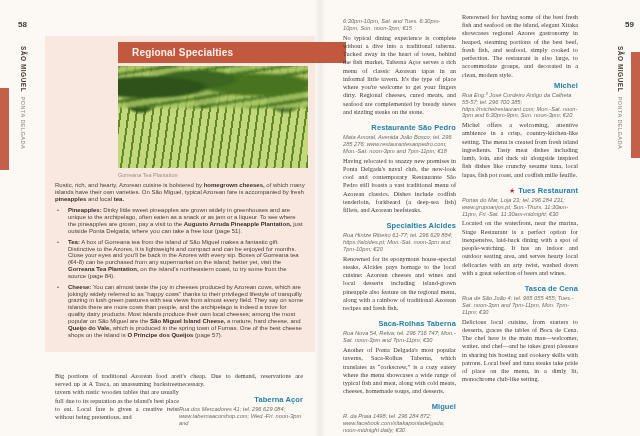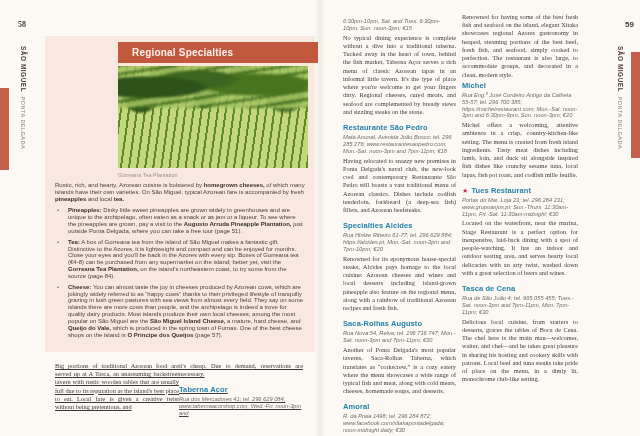--- a/index.html
+++ b/index.html
@@ -6,37 +6,37 @@
   body{
     width:640px;height:436px;position:relative;overflow:hidden;
     background:#fcf8f3;
     font-family:"Liberation Serif",serif;
     color:#3b3b3b;
     -webkit-font-smoothing:antialiased;
   }
   .gutter{position:absolute;left:314px;top:0;width:12px;height:436px;
     background:linear-gradient(to right,rgba(0,0,0,0),rgba(0,0,0,0.05),rgba(0,0,0,0));}
   .pagenum{position:absolute;top:20px;font:bold 8px "Liberation Sans",sans-serif;color:#413a35;}
-  #pn-left{left:18px;font-family:Liberation Serif, serif;}
+  #pn-left{left:18px;}
   #pn-right{right:6px;}
 
   
   .tabblock{position:absolute;width:9px;background:#c4604a;}
   #tab-left{left:0;top:88px;height:82px;}
   #tab-right{right:0;top:52px;height:106px;}
   .vlabel{position:absolute;writing-mode:vertical-rl;text-orientation:mixed;
     font-family:"Liberation Sans",sans-serif;line-height:1.15;}
   .vlabel .region{font-weight:bold;color:#4a3b33;font-size:6.5px;letter-spacing:0.5px;}
   .vlabel .area{color:#8d8078;font-size:5.5px;letter-spacing:0.5px;}
   #vlabel-left{left:14px;top:46px;height:120px;}
   #vlabel-right{right:11px;top:46px;height:120px;}
 
   
   .featurebox{position:absolute;left:45px;top:36px;width:270px;height:316px;background:#f9e8e0;}
-  .fb-header{position:absolute;left:73px;top:6px;width:200px;height:21px;background:#c2593f;
+  .fb-header{position:absolute;left:73px;top:6px;width:228px;height:21px;background:#c2593f;
     display:flex;align-items:center;}
   .fb-header span{font:bold 10px "Liberation Sans",sans-serif;color:#fdf3ec;padding-left:14px;letter-spacing:0.2px;}
   .fb-photo{position:absolute;left:73px;top:30px;width:190px;height:102px;overflow:hidden;
     background:
       radial-gradient(circle at 12% 28%, rgba(47,84,25,0.95) 0 9%, rgba(47,84,25,0) 11%),
       radial-gradient(circle at 26% 18%, rgba(61,102,32,0.9) 0 11%, rgba(61,102,32,0) 13%),
       radial-gradient(circle at 46% 30%, rgba(54,94,28,0.85) 0 8%, rgba(54,94,28,0) 10%),
       radial-gradient(circle at 66% 14%, rgba(70,112,38,0.8) 0 9%, rgba(70,112,38,0) 11%),
       radial-gradient(circle at 88% 26%, rgba(58,98,30,0.75) 0 10%, rgba(58,98,30,0) 12%),
       repeating-linear-gradient(98deg, #5d8a26 0 2px, #c3d87c 2px 8px),
@@ -52,27 +52,27 @@
   .fb-body{position:absolute;left:10px;top:146px;width:250px;
     font-family:"Liberation Sans",sans-serif;font-size:6px;line-height:1.14;color:#463f3b;}
   .fb-body .rb{font-weight:bold;color:#38312d;}
   .fb-intro{margin-bottom:5px;}
   .fb-bullet{display:flex;margin-bottom:4px;}
   .fb-bullet .dot{width:11px;flex:none;color:#6b625c;padding-left:2px;}
   .fb-bullet .btxt{flex:1;}
 
   
   .col{position:absolute;text-align:justify;font-size:6.3px;line-height:1.31;}
-  #bottomcols{position:absolute;left:55px;top:362px;width:258px;display:flex;text-decoration:underline;}
+  #bottomcols{position:absolute;left:55px;top:372px;width:258px;display:flex;}
   .bcol{width:124px;text-align:justify;font-size:6.3px;line-height:1.31;}
   #midcol{left:343px;top:18px;width:113px;}
   #rightcol{left:462px;top:13px;width:116px;}
 
   .rest-name{font:bold 7.5px "Liberation Sans",sans-serif;color:#2280ab;
-    margin-top:7px;margin-bottom:2px;text-align:left;letter-spacing:0.1px;}
+    margin-top:7px;margin-bottom:2px;text-align:right;letter-spacing:0.1px;}
   .rest-details{font:italic 5.7px "Liberation Sans",sans-serif;color:#6e6a66;
     line-height:1.2;margin-bottom:2px;text-align:left;}
   .section-title{font:bold 9px "Liberation Sans",sans-serif;color:#1e1a17;
     margin-top:8px;margin-bottom:1px;text-align:left;}
   .star{color:#c9274e;font-size:7px;margin-right:3px;font-family:"DejaVu Sans",sans-serif;}
   .para{margin:0 0 2px 0;}
 </style>
 </head>
 <body>
 
@@ -134,25 +134,25 @@
   <p class="para">No typical dining experience is complete without a dive into a traditional taberna. Tucked away in the heart of town, behind the fish market, Taberna Açor serves a rich menu of classic Azorean tapas in an informal little tavern. It's the type of place where you're welcome to get your fingers dirty. Regional cheeses, cured meats, and seafood are complemented by bready stews and sizzling steaks on the stone.</p>
 
   <div class="rest-name">Restaurante São Pedro</div>
   <div class="rest-details">Mata Amoral, Avenida João Bosco; tel. 296 285 276; www.restaurantesaopedro.com; Mon.-Sat. noon-3pm and 7pm-11pm; €18</div>
   <p class="para">Having relocated to snazzy new premises in Ponta Delgada's naval club, the new-look cool and contemporary Restaurante São Pedro still boasts a vast traditional menu of Azorean classics. Dishes include codfish tenderloin, forkbeard (a deep-sea fish) fillets, and Azorean beefsteaks.</p>
 
   <div class="rest-name">Specialties Alcides</div>
   <div class="rest-details">Rua Hintze Ribeiro 61-77; tel. 296 629 884; https://alcides.pt; Mon.-Sat. noon-3pm and 7pm-10pm; €20</div>
   <p class="para">Renowned for its eponymous house-special steaks, Alcides pays homage to the local cuisine: Azorean cheeses and wines and local desserts including island-grown pineapple also feature on the regional menu, along with a rainbow of traditional Azorean recipes and fresh fish.</p>
 
-  <div class="rest-name">Saca-Rolhas Augusto</div>
+  <div class="rest-name">Saca-Rolhas Taberna</div>
   <div class="rest-details">Rua Nova 54, Relva; tel. 296 716 747; Mon.-Sat. noon-3pm and 7pm-11pm; €30</div>
   <p class="para">Another of Ponta Delgada's most popular taverns, Saca-Rolhas Taberna, which translates as “corkscrew,” is a cozy eatery where the menu showcases a wide range of typical fish and meat, along with cold meats, cheeses, homemade soups, and desserts.</p>
 
-  <div class="rest-name">Amoral</div>
+  <div class="rest-name">Miguel</div>
   <div class="rest-details">R. da Praia 1498; tel. 296 284 872; www.facebook.com/xitakapontadelgada; noon-midnight daily; €30</div>
 </div>
 
 <div class="col" id="rightcol">
   <p class="para">Renowned for having some of the best fresh fish and seafood on the island, elegant Xitaka showcases regional Azores gastronomy in heaped, steaming portions of the best beef, fresh fish, and seafood, simply cooked to perfection. The restaurant is also large, to accommodate groups, and decorated in a clean, modern style.</p>
 
 
   <div class="rest-name" style="margin-top:1px;">Michel</div>
   <div class="rest-details">Rua Eng.º José Cordeiro Antigo da Calheta 55-57; tel. 296 700 385; https://michelrestaurant.com; Mon.-Sat. noon-3pm and 6:30pm-9pm, Sun. noon-3pm; €20</div>
   <p class="para">Michel offers a welcoming, attentive ambience in a crisp, country-kitchen-like setting. The menu is created from fresh island ingredients. Tasty meat dishes including lamb, loin, and duck sit alongside inspired fish dishes like crunchy sesame tuna, local lapas, fish pot roast, and codfish mille feuille.</p>

